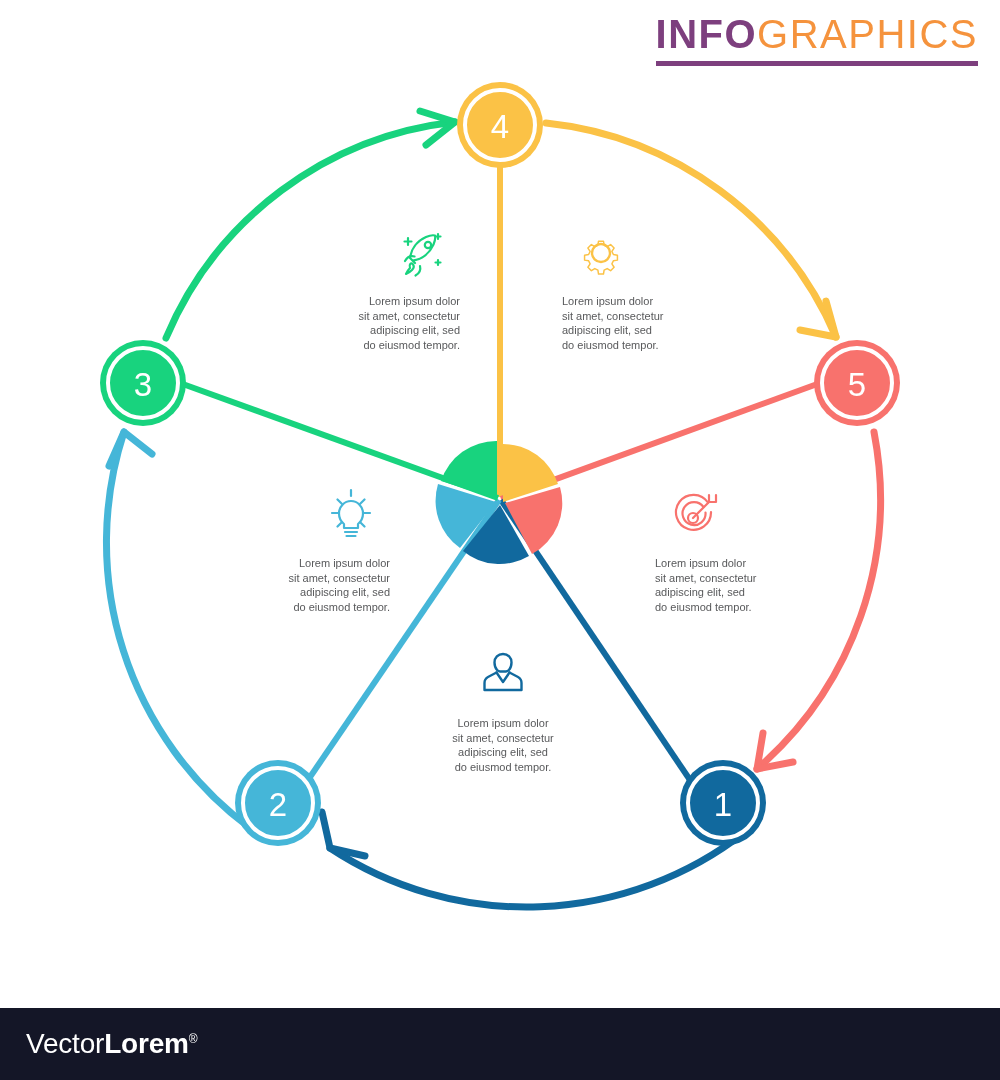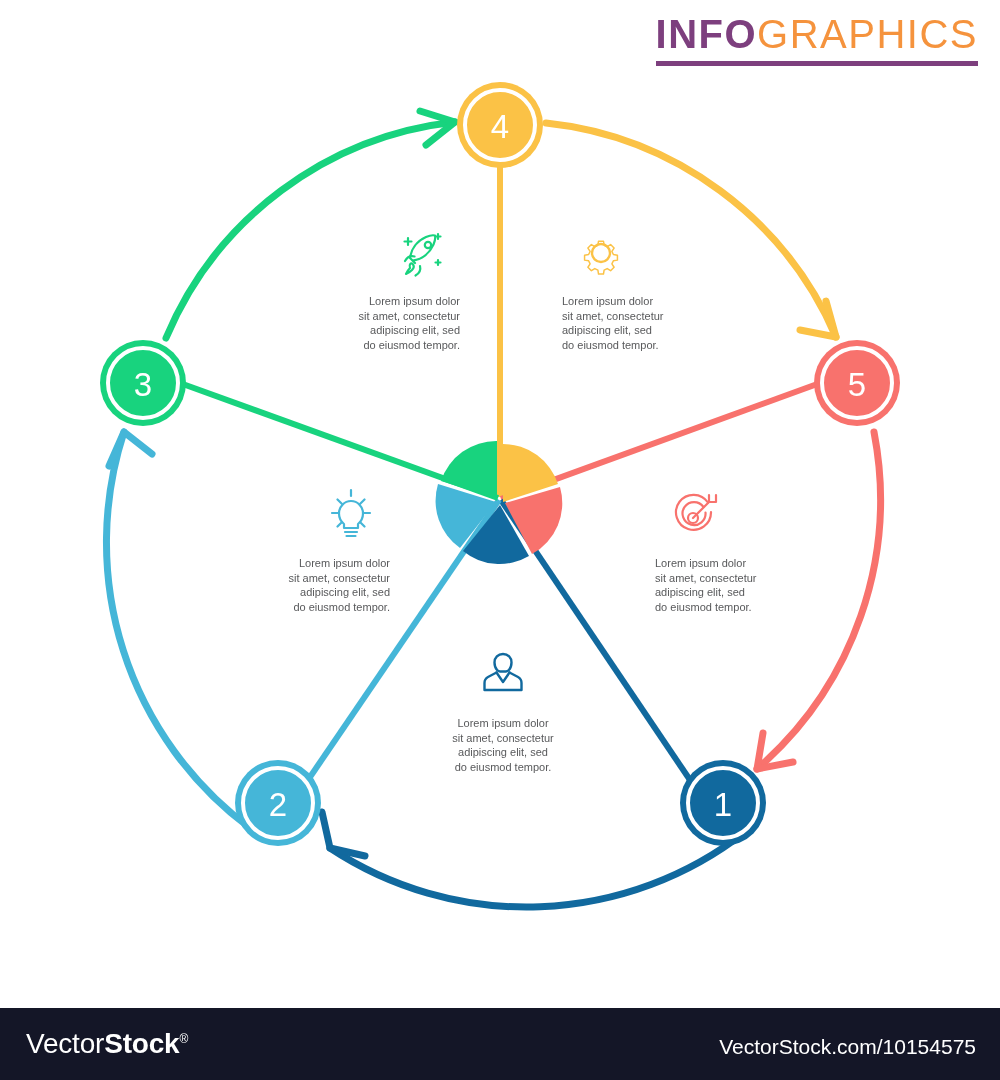--- a/index.html
+++ b/index.html
@@ -292,17 +292,16 @@
         <path d="M24.5 28.5 31 38l6.5-9.5"></path>
       </svg>
     </span>
     <p>Lorem ipsum dolor
 sit amet, consectetur
 adipiscing elit, sed
 do eiusmod tempor.</p>
   </div>
 
   <div id="footer">
-    <div class="fl"><span>Vector</span><b>Stock</b><sup>®</sup></div>
-    <div class="fr">VectorStock.com/10154575</div>
+    <div class="fl"><span>Vector</span><b>Lorem</b><sup>®</sup></div>
   </div>
 
 </div>
 
 </body></html>

